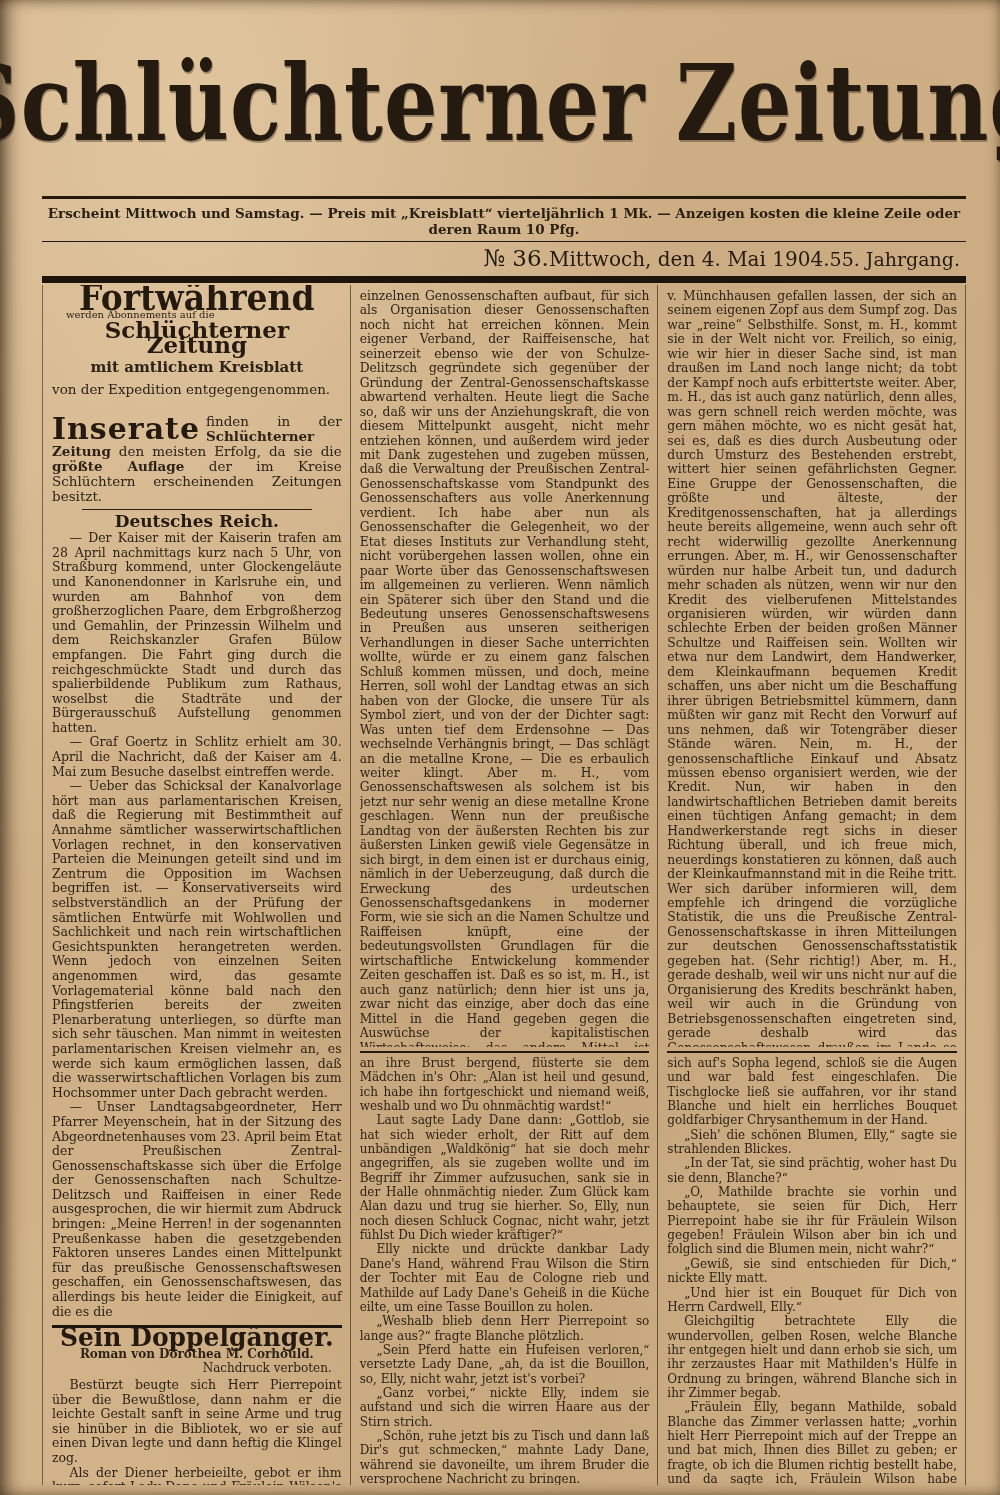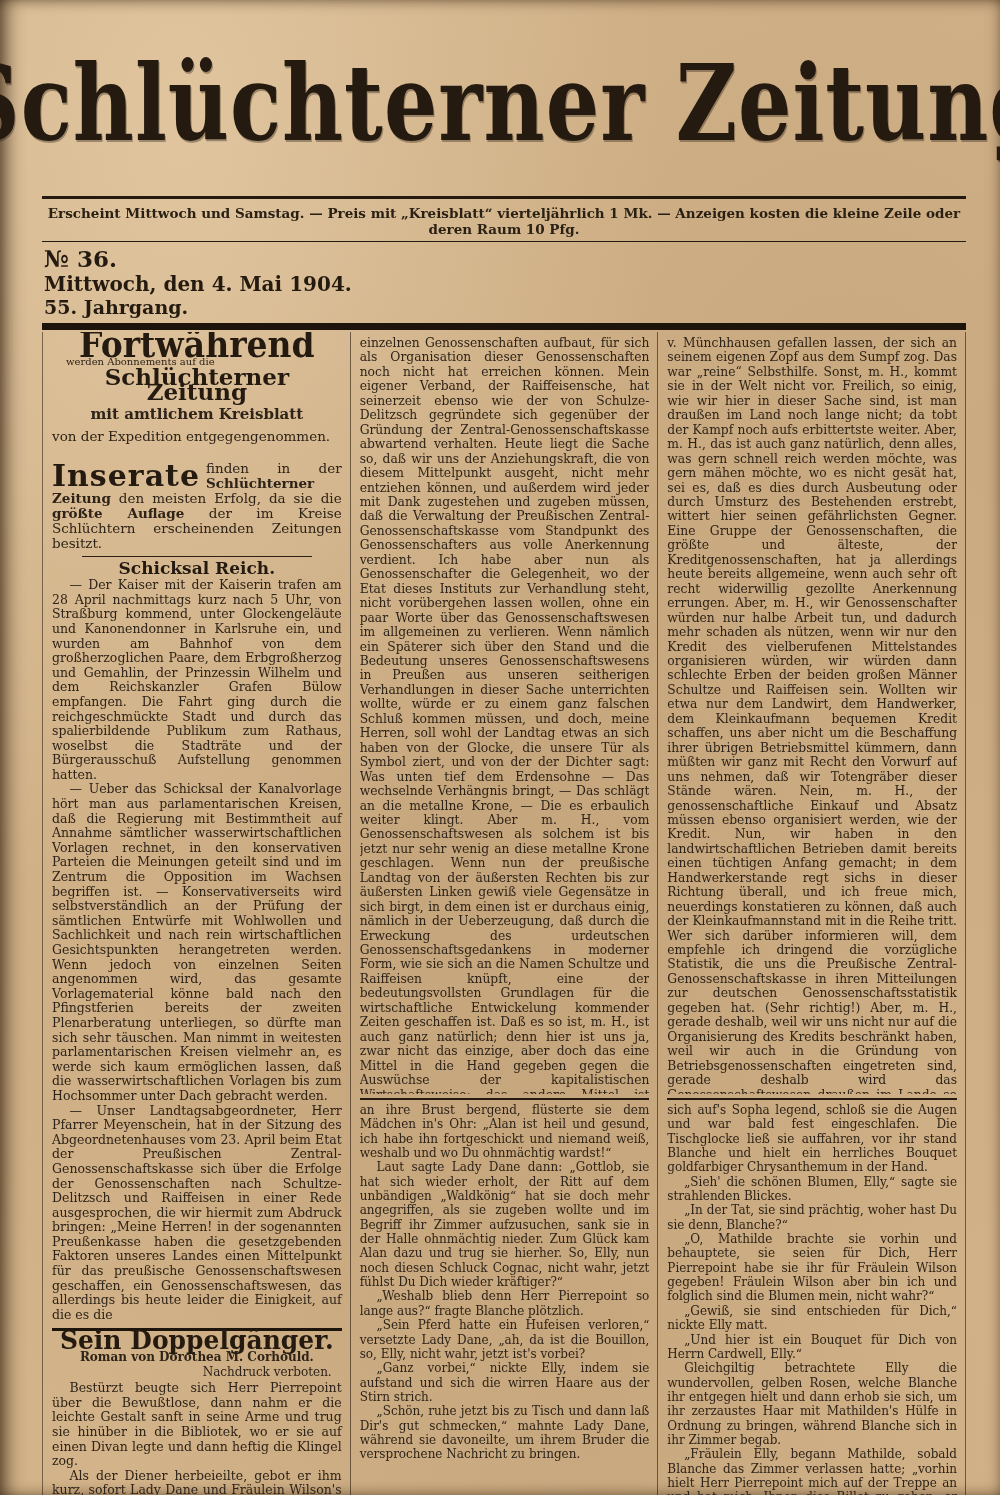--- a/index.html
+++ b/index.html
@@ -32,21 +32,21 @@
     text-shadow:1px 1px 0 rgba(36,26,16,.35);
   }
   .rule-med{border:0;border-top:3px solid #241a10;margin:0 0 1px 0;}
   .rule-thin{border:0;border-top:1px solid #241a10;margin:0;}
   .subtitle{
     text-align:center;font-size:13.5px;font-weight:bold;
     padding:5px 0 4px 0;color:#2a2014;
   }
   .dateline{
     display:flex;align-items:baseline;justify-content:flex-end;
-    padding:3px 6px 5px 2px;font-weight:bold;color:#241a10;flex-direction:column;
+    padding:3px 6px 5px 2px;font-weight:normal;color:#241a10;
   }
   .dateline .issue{font-size:23px;}
   .dateline .date{font-size:20px;}
   .dateline .volume{font-size:19px;}
   .bar-thick{height:7px;background:#1d140c;margin:0 0 2px 0;}
   
   .columns{
     display:flex;height:1200px;overflow:hidden;
     border-left:1px solid rgba(40,26,12,.55);
   }
@@ -128,42 +128,44 @@
           <span>finden in der</span>
           <b>Schlüchterner Zeitung</b>
           <span>den meisten Erfolg, da sie die</span>
           <b>größte Auflage</b>
           <span>der im Kreise Schlüchtern erscheinenden Zeitungen besitzt.</span>
         </div>
       </div>
 
       <hr class="rule-col">
 
-      <h2 class="news-head">Schicksal Reich.</h2>
+      <h2 class="news-head">Deutsches Reich.</h2>
       <p>— Der Kaiser mit der Kaiserin trafen am 28 April nachmittags kurz nach 5 Uhr, von Straßburg kommend, unter Glockengeläute und Kanonendonner in Karlsruhe ein, und wurden am Bahnhof von dem großherzoglichen Paare, dem Erbgroßherzog und Gemahlin, der Prinzessin Wilhelm und dem Reichskanzler Grafen Bülow empfangen. Die Fahrt ging durch die reichgeschmückte Stadt und durch das spalierbildende Publikum zum Rathaus, woselbst die Stadträte und der Bürgerausschuß Aufstellung genommen hatten.</p>
+      <p>— Graf Goertz in Schlitz erhielt am 30. April die Nachricht, daß der Kaiser am 4. Mai zum Besuche daselbst eintreffen werde.</p>
       <p>— Ueber das Schicksal der Kanalvorlage hört man aus parlamentarischen Kreisen, daß die Regierung mit Bestimmtheit auf Annahme sämtlicher wasserwirtschaftlichen Vorlagen rechnet, in den konservativen Parteien die Meinungen geteilt sind und im Zentrum die Opposition im Wachsen begriffen ist. — Konservativerseits wird selbstverständlich an der Prüfung der sämtlichen Entwürfe mit Wohlwollen und Sachlichkeit und nach rein wirtschaftlichen Gesichtspunkten herangetreten werden. Wenn jedoch von einzelnen Seiten angenommen wird, das gesamte Vorlagematerial könne bald nach den Pfingstferien bereits der zweiten Plenarberatung unterliegen, so dürfte man sich sehr täuschen. Man nimmt in weitesten parlamentarischen Kreisen vielmehr an, es werde sich kaum ermöglichen lassen, daß die wasserwirtschaftlichen Vorlagen bis zum Hochsommer unter Dach gebracht werden.</p>
       <p>— Unser Landtagsabgeordneter, Herr Pfarrer Meyenschein, hat in der Sitzung des Abgeordnetenhauses vom 23. April beim Etat der Preußischen Zentral-Genossenschaftskasse sich über die Erfolge der Genossenschaften nach Schultze-Delitzsch und Raiffeisen in einer Rede ausgesprochen, die wir hiermit zum Abdruck bringen: „Meine Herren! in der sogenannten Preußenkasse haben die gesetzgebenden Faktoren unseres Landes einen Mittelpunkt für das preußische Genossenschaftswesen geschaffen, ein Genossenschaftswesen, das allerdings bis heute leider die Einigkeit, auf die es die</p>
 
       <hr class="rule-heavy">
 
       <h3 class="novel-title">Sein Doppelgänger.</h3>
       <div class="novel-byline">Roman von Dorothea M. Corhould.</div>
       <div class="novel-notice">Nachdruck verboten.</div>
 
       <p>Bestürzt beugte sich Herr Pierrepoint über die Bewußtlose, dann nahm er die leichte Gestalt sanft in seine Arme und trug sie hinüber in die Bibliotek, wo er sie auf einen Divan legte und dann heftig die Klingel zog.</p>
       <p>Als der Diener herbeieilte, gebot er ihm kurz, sofort Lady Dane und Fräulein Wilson's Jungfer zu rufen und sobald sich der Mann entfernt hatte, kniete er vor dem Divan nieder und rieb die matt herabhängenden kalten Hände der Regungslosen.</p>
 
     </section>
 
     <section class="col">
       <div class="speech">einzelnen Genossenschaften aufbaut, für sich als Organisation dieser Genossenschaften noch nicht hat erreichen können. Mein eigener Verband, der Raiffeisensche, hat seinerzeit ebenso wie der von Schulze-Delitzsch gegründete sich gegenüber der Gründung der Zentral-Genossenschaftskasse abwartend verhalten. Heute liegt die Sache so, daß wir uns der Anziehungskraft, die von diesem Mittelpunkt ausgeht, nicht mehr entziehen können, und außerdem wird jeder mit Dank zugestehen und zugeben müssen, daß die Verwaltung der Preußischen Zentral-Genossenschaftskasse vom Standpunkt des Genossenschafters aus volle Anerkennung verdient. Ich habe aber nun als Genossenschafter die Gelegenheit, wo der Etat dieses Instituts zur Verhandlung steht, nicht vorübergehen lassen wollen, ohne ein paar Worte über das Genossenschaftswesen im allgemeinen zu verlieren. Wenn nämlich ein Späterer sich über den Stand und die Bedeutung unseres Genossenschaftswesens in Preußen aus unseren seitherigen Verhandlungen in dieser Sache unterrichten wollte, würde er zu einem ganz falschen Schluß kommen müssen, und doch, meine Herren, soll wohl der Landtag etwas an sich haben von der Glocke, die unsere Tür als Symbol ziert, und von der der Dichter sagt: Was unten tief dem Erdensohne — Das wechselnde Verhängnis bringt, — Das schlägt an die metallne Krone, — Die es erbaulich weiter klingt. Aber m. H., vom Genossenschaftswesen als solchem ist bis jetzt nur sehr wenig an diese metallne Krone geschlagen. Wenn nun der preußische Landtag von der äußersten Rechten bis zur äußersten Linken gewiß viele Gegensätze in sich birgt, in dem einen ist er durchaus einig, nämlich in der Ueberzeugung, daß durch die Erweckung des urdeutschen Genossenschaftsgedankens in moderner Form, wie sie sich an die Namen Schultze und Raiffeisen knüpft, eine der bedeutungsvollsten Grundlagen für die wirtschaftliche Entwickelung kommender Zeiten geschaffen ist. Daß es so ist, m. H., ist auch ganz natürlich; denn hier ist uns ja, zwar nicht das einzige, aber doch das eine Mittel in die Hand gegeben gegen die Auswüchse der kapitalistischen Wirtschaftsweise; das andere Mittel ist freilich die Staatshilfe. Nur wo beide, die in der Genossenschaft organisierte Selbsthilfe und die den Schwachen durch ihre Gesetze und Verwaltungsmaßregeln schützende und stützende Staatshilfe miteinander zusammenwirken, nur da kann die Wohlfahrt gedeihen, wenn uns außerdem Männer geschenkt werden, die in dem Geist christlicher Barmherzigkeit und deutscher Ehrlichkeit Hand an dieses Werk legen. Staatshilfe ohne Selbsthilfe, m. H., würde zum Kommunismus, zu panem et cirsenses, zur Proletarisierung unseres Volkes führen und damit zum Untergang von Staat und Gesellschaft. Die sogenannte „reine“ Selbsthilfe aber, die uns manchmal empfohlen wird, ist ein Märchen, wie es sich ernste Leute höchstens von dem Frhrn.</div>
       <hr class="rule-mid">
       <div class="novel-cont">
         <p class="noindent">an ihre Brust bergend, flüsterte sie dem Mädchen in's Ohr: „Alan ist heil und gesund, ich habe ihn fortgeschickt und niemand weiß, weshalb und wo Du ohnmächtig wardst!“</p>
         <p>Laut sagte Lady Dane dann: „Gottlob, sie hat sich wieder erholt, der Ritt auf dem unbändigen „Waldkönig“ hat sie doch mehr angegriffen, als sie zugeben wollte und im Begriff ihr Zimmer aufzusuchen, sank sie in der Halle ohnmächtig nieder. Zum Glück kam Alan dazu und trug sie hierher. So, Elly, nun noch diesen Schluck Cognac, nicht wahr, jetzt fühlst Du Dich wieder kräftiger?“</p>
+        <p>Elly nickte und drückte dankbar Lady Dane's Hand, während Frau Wilson die Stirn der Tochter mit Eau de Cologne rieb und Mathilde auf Lady Dane's Geheiß in die Küche eilte, um eine Tasse Bouillon zu holen.</p>
         <p>„Weshalb blieb denn Herr Pierrepoint so lange aus?“ fragte Blanche plötzlich.</p>
         <p>„Sein Pferd hatte ein Hufeisen verloren,“ versetzte Lady Dane, „ah, da ist die Bouillon, so, Elly, nicht wahr, jetzt ist's vorbei?</p>
         <p>„Ganz vorbei,“ nickte Elly, indem sie aufstand und sich die wirren Haare aus der Stirn strich.</p>
         <p>„Schön, ruhe jetzt bis zu Tisch und dann laß Dir's gut schmecken,“ mahnte Lady Dane, während sie davoneilte, um ihrem Bruder die versprochene Nachricht zu bringen.</p>
 
       </div>
     </section>
 
     <section class="col">
       <div class="speech">v. Münchhausen gefallen lassen, der sich an seinem eigenen Zopf aus dem Sumpf zog. Das war „reine“ Selbsthilfe. Sonst, m. H., kommt sie in der Welt nicht vor. Freilich, so einig, wie wir hier in dieser Sache sind, ist man draußen im Land noch lange nicht; da tobt der Kampf noch aufs erbittertste weiter. Aber, m. H., das ist auch ganz natürlich, denn alles, was gern schnell reich werden möchte, was gern mähen möchte, wo es nicht gesät hat, sei es, daß es dies durch Ausbeutung oder durch Umsturz des Bestehenden erstrebt, wittert hier seinen gefährlichsten Gegner. Eine Gruppe der Genossenschaften, die größte und älteste, der Kreditgenossenschaften, hat ja allerdings heute bereits allgemeine, wenn auch sehr oft recht widerwillig gezollte Anerkennung errungen. Aber, m. H., wir Genossenschafter würden nur halbe Arbeit tun, und dadurch mehr schaden als nützen, wenn wir nur den Kredit des vielberufenen Mittelstandes organisieren würden, wir würden dann schlechte Erben der beiden großen Männer Schultze und Raiffeisen sein. Wollten wir etwa nur dem Landwirt, dem Handwerker, dem Kleinkaufmann bequemen Kredit schaffen, uns aber nicht um die Beschaffung ihrer übrigen Betriebsmittel kümmern, dann müßten wir ganz mit Recht den Vorwurf auf uns nehmen, daß wir Totengräber dieser Stände wären. Nein, m. H., der genossenschaftliche Einkauf und Absatz müssen ebenso organisiert werden, wie der Kredit. Nun, wir haben in den landwirtschaftlichen Betrieben damit bereits einen tüchtigen Anfang gemacht; in dem Handwerkerstande regt sichs in dieser Richtung überall, und ich freue mich, neuerdings konstatieren zu können, daß auch der Kleinkaufmannstand mit in die Reihe tritt. Wer sich darüber informieren will, dem empfehle ich dringend die vorzügliche Statistik, die uns die Preußische Zentral-Genossenschaftskasse in ihren Mitteilungen zur deutschen Genossenschaftsstatistik gegeben hat. (Sehr richtig!) Aber, m. H., gerade deshalb, weil wir uns nicht nur auf die Organisierung des Kredits beschränkt haben, weil wir auch in die Gründung von Betriebsgenossenschaften eingetreten sind, gerade deshalb wird das Genossenschaftswesen draußen im Lande so heftig bekämpft. Kreditgenossenschaften wollen sich die Leute gern gefallen lassen; denn dadurch wird ja der Mittelstand in seinem Besitz „mobilisiert“. Ich darf wohl sagen, die Leute, die ihn seither ausgebeutet haben, sind dadurch in der Lage, ihm das durch die unbeschränkte Haftpflicht in der Genossenschaft mobil gemachte Vermögen noch desto schneller abzunehmen. Gegen die Betriebsgenossenschaften wird nun mit allen erlaubten und — unerlaubten Mitteln gekämpft. Wir werden ja demnächst noch bei der zu erwartenden Denkschrift über die Kornhausgenossenschaften Gelegenheit haben, uns gerade darüber zu unterhalten. Nun, m. H., ich hoffe, noch mancher von uns erlebts, daß man sich auch noch die Betriebsge-</div>

